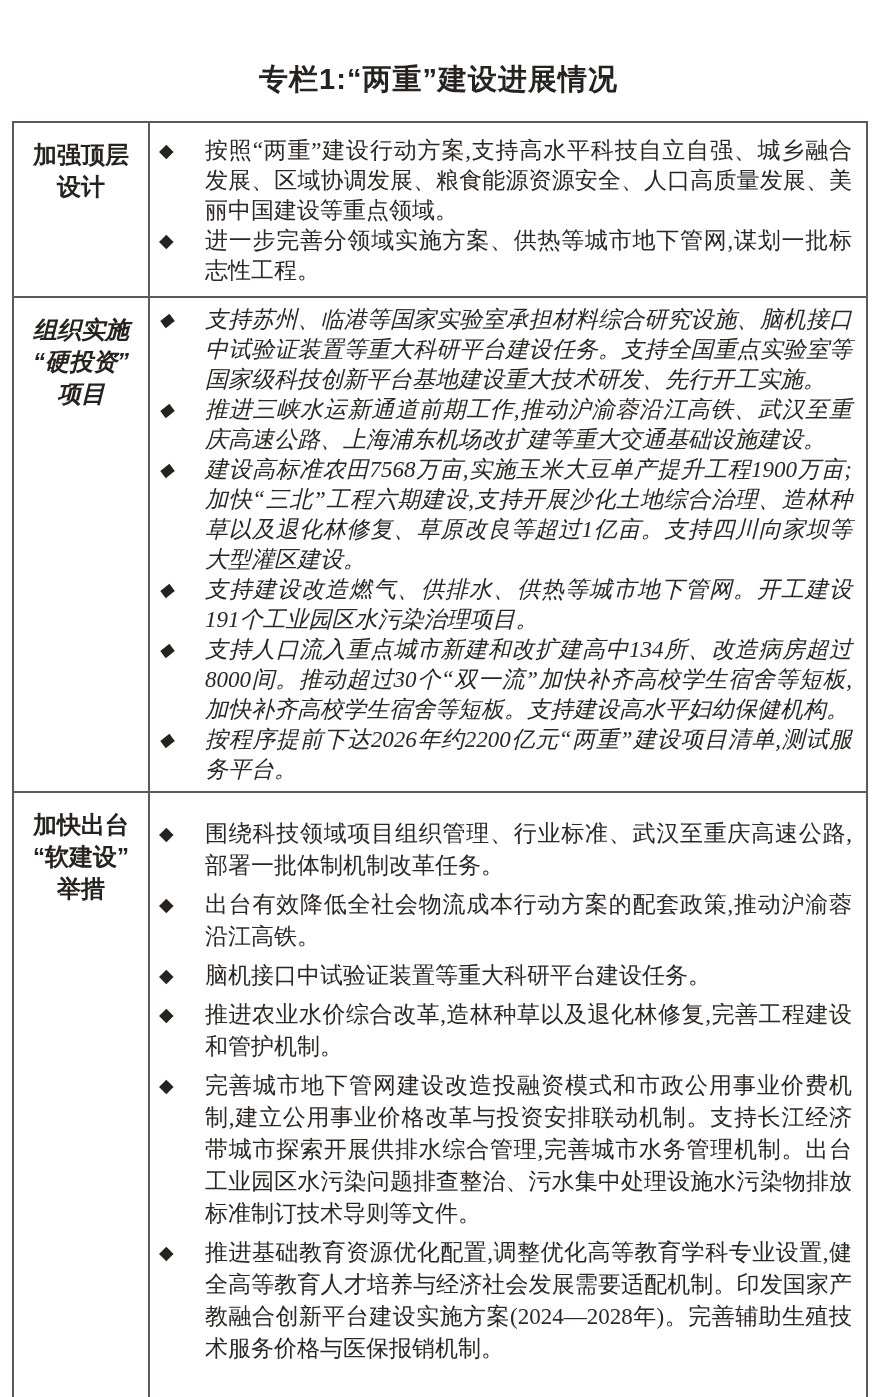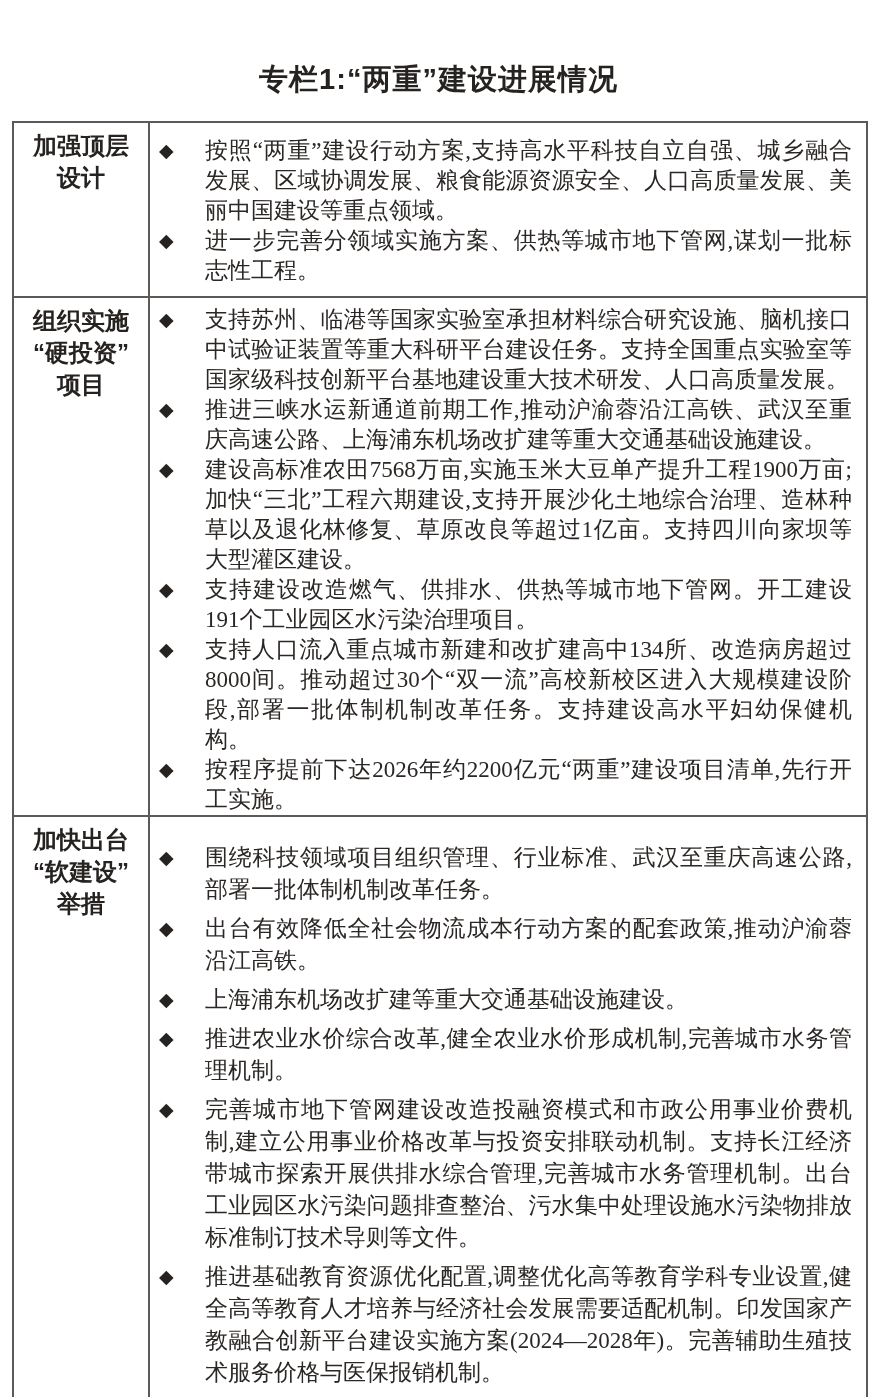--- a/index.html
+++ b/index.html
@@ -43,21 +43,21 @@
   col.content-col { width: 718px; }
 
   th.label-cell {
     vertical-align: middle;
     text-align: center;
     font-family: "Liberation Sans", sans-serif;
     font-weight: bold;
     font-size: 24px;
     line-height: 32px;
     color: #262220;
-    padding: 7px 2px;
+    padding: 16px 2px;
   }
   .label-line { white-space: nowrap; }
 
   td.content-cell {
     font-size: 23px;
     color: #2b2725;
   }
   .row-0 td.content-cell { padding: 13px 14px 0 0; line-height: 30px; }
   .row-1 td.content-cell { padding: 7px 14px 0 0;  line-height: 30px; }
   .row-2 td.content-cell { padding: 25px 14px 0 0; line-height: 32px; }
@@ -103,75 +103,75 @@
             <div class="bullet-item">
               <span class="bullet">◆</span>
               <span class="bullet-text">按照“两重”建设行动方案,支持高水平科技自立自强、城乡融合发展、区域协调发展、粮食能源资源安全、人口高质量发展、美丽中国建设等重点领域。</span>
             </div>
             <div class="bullet-item">
               <span class="bullet">◆</span>
               <span class="bullet-text">进一步完善分领域实施方案、供热等城市地下管网,谋划一批标志性工程。</span>
             </div>
           </td>
         </tr>
-        <tr class="row row-1" style="height: 495px;">
+        <tr class="row row-1" style="height: 495px; font-style: italic;">
           <th class="label-cell">
             <div class="label-line">组织实施</div>
             <div class="label-line">“硬投资”</div>
             <div class="label-line">项目</div>
           </th>
           <td class="content-cell">
             <div class="bullet-item">
               <span class="bullet">◆</span>
-              <span class="bullet-text">支持苏州、临港等国家实验室承担材料综合研究设施、脑机接口中试验证装置等重大科研平台建设任务。支持全国重点实验室等国家级科技创新平台基地建设重大技术研发、人口高质量发展。</span>
+              <span class="bullet-text">支持苏州、临港等国家实验室承担材料综合研究设施、脑机接口中试验证装置等重大科研平台建设任务。支持全国重点实验室等国家级科技创新平台基地建设重大技术研发、先行开工实施。</span>
             </div>
             <div class="bullet-item">
               <span class="bullet">◆</span>
               <span class="bullet-text">推进三峡水运新通道前期工作,推动沪渝蓉沿江高铁、武汉至重庆高速公路、上海浦东机场改扩建等重大交通基础设施建设。</span>
             </div>
             <div class="bullet-item">
               <span class="bullet">◆</span>
               <span class="bullet-text">建设高标准农田7568万亩,实施玉米大豆单产提升工程1900万亩;加快“三北”工程六期建设,支持开展沙化土地综合治理、造林种草以及退化林修复、草原改良等超过1亿亩。支持四川向家坝等大型灌区建设。</span>
             </div>
             <div class="bullet-item">
               <span class="bullet">◆</span>
               <span class="bullet-text">支持建设改造燃气、供排水、供热等城市地下管网。开工建设191个工业园区水污染治理项目。</span>
             </div>
             <div class="bullet-item">
               <span class="bullet">◆</span>
-              <span class="bullet-text">支持人口流入重点城市新建和改扩建高中134所、改造病房超过8000间。推动超过30个“双一流”高校新校区进入大规模建设阶段,部署一批体制机制改革任务。支持建设高水平妇幼保健机构。</span>
+              <span class="bullet-text">支持人口流入重点城市新建和改扩建高中134所、改造病房超过8000间。推动超过30个“双一流”加快补齐高校学生宿舍等短板,加快补齐高校学生宿舍等短板。支持建设高水平妇幼保健机构。</span>
             </div>
             <div class="bullet-item">
               <span class="bullet">◆</span>
-              <span class="bullet-text">按程序提前下达2026年约2200亿元“两重”建设项目清单,先行开工实施。</span>
+              <span class="bullet-text">按程序提前下达2026年约2200亿元“两重”建设项目清单,测试服务平台。</span>
             </div>
           </td>
         </tr>
         <tr class="row row-2" style="height: 608px;">
           <th class="label-cell">
             <div class="label-line">加快出台</div>
             <div class="label-line">“软建设”</div>
             <div class="label-line">举措</div>
           </th>
           <td class="content-cell">
             <div class="bullet-item">
               <span class="bullet">◆</span>
               <span class="bullet-text">围绕科技领域项目组织管理、行业标准、武汉至重庆高速公路,部署一批体制机制改革任务。</span>
             </div>
             <div class="bullet-item">
               <span class="bullet">◆</span>
               <span class="bullet-text">出台有效降低全社会物流成本行动方案的配套政策,推动沪渝蓉沿江高铁。</span>
             </div>
             <div class="bullet-item">
               <span class="bullet">◆</span>
-              <span class="bullet-text">上海浦东机场改扩建等重大交通基础设施建设。</span>
+              <span class="bullet-text">脑机接口中试验证装置等重大科研平台建设任务。</span>
             </div>
             <div class="bullet-item">
               <span class="bullet">◆</span>
-              <span class="bullet-text">推进农业水价综合改革,健全农业水价形成机制,完善城市水务管理机制。</span>
+              <span class="bullet-text">推进农业水价综合改革,造林种草以及退化林修复,完善工程建设和管护机制。</span>
             </div>
             <div class="bullet-item">
               <span class="bullet">◆</span>
               <span class="bullet-text">完善城市地下管网建设改造投融资模式和市政公用事业价费机制,建立公用事业价格改革与投资安排联动机制。支持长江经济带城市探索开展供排水综合管理,完善城市水务管理机制。出台工业园区水污染问题排查整治、污水集中处理设施水污染物排放标准制订技术导则等文件。</span>
             </div>
             <div class="bullet-item">
               <span class="bullet">◆</span>
               <span class="bullet-text">推进基础教育资源优化配置,调整优化高等教育学科专业设置,健全高等教育人才培养与经济社会发展需要适配机制。印发国家产教融合创新平台建设实施方案(2024—2028年)。完善辅助生殖技术服务价格与医保报销机制。</span>
             </div>
           </td>

